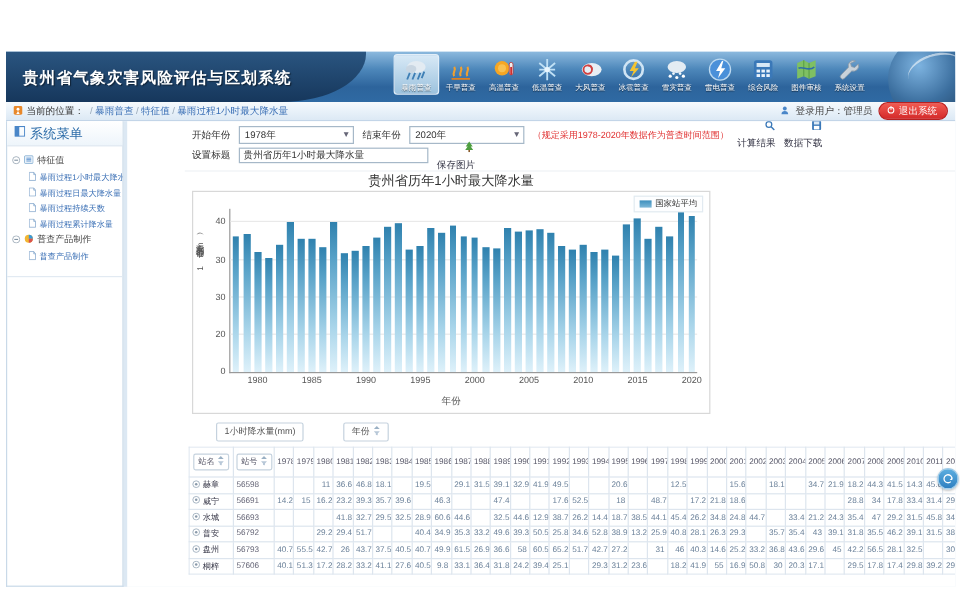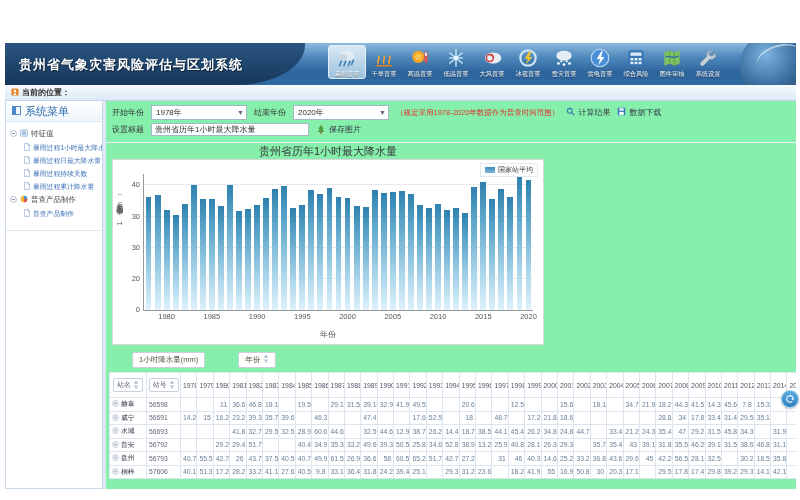--- a/index.html
+++ b/index.html
@@ -18,42 +18,42 @@
   .nav-ic svg{width:22px;height:22px;display:block;}
   .nav-lb{display:block;font-size:7px;color:#fff;line-height:9px;text-shadow:0 1px 1px rgba(0,0,0,.6);white-space:nowrap;transform:scale(.9);}
   .nav-item.active .nav-lb{color:#fff;}
   .globe{position:absolute;right:0;top:0;width:68px;height:42px;overflow:hidden;}
   .globe::before{content:"";position:absolute;right:-18px;top:-14px;width:74px;height:74px;border-radius:50%;background:radial-gradient(circle at 35% 35%,#7db3e0 0%,#3c6f9f 45%,#15314f 100%);}
   .globe::after{content:"";position:absolute;right:-6px;top:2px;width:46px;height:26px;border-radius:50%;border-top:2px solid rgba(255,255,255,.55);transform:rotate(-18deg);}
 
   
   .infobar{height:15px;display:flex;justify-content:space-between;align-items:center;padding:0 6px;background:linear-gradient(180deg,#f6fafd,#dcE9f5);border-bottom:1px solid #c3d5e8;font-size:8px;color:#444;}
   .loc{display:flex;align-items:center;gap:3px;}
-  .loc-label{font-weight:bold;color:#333;}
+  .loc-label{font-weight:normal;color:#333;}
   .crumb-sep{color:#98a8b8;margin:0 2px;}
   .crumb-item{color:#3a6fb5;cursor:pointer;}
   .userbox{display:flex;align-items:center;gap:5px;}
   .logout-btn{display:inline-flex;align-items:center;gap:3px;background:linear-gradient(180deg,#f25b52,#d42a2a);color:#fff;border-radius:8px;padding:1px 8px 1px 6px;font-size:8px;cursor:pointer;border:1px solid #b82020;}
 
   
   .main{display:flex;height:388px;background:#dce8f3;}
   .sidebar{width:98px;background:#fff;border:1px solid #c9d9e8;border-top:none;margin-right:3px;box-sizing:border-box;}
   .sb-header{height:20px;display:flex;align-items:center;gap:4px;padding-left:6px;color:#2b6ba8;font-weight:normal;font-size:11px;background:linear-gradient(180deg,#ffffff,#eef5fb);border-bottom:1px solid #dde7f1;}
   .tree{padding:5px 0 10px 4px;border-bottom:1px solid #e2eaf2;}
   .tree-group{display:flex;align-items:center;gap:3px;height:14px;font-size:7.5px;color:#444;cursor:pointer;white-space:nowrap;}
   .tree-leaf{display:flex;align-items:center;gap:3px;height:13px;margin-left:14px;font-size:6.8px;color:#3a6fb5;cursor:pointer;white-space:nowrap;overflow:hidden;}
-  .content{flex:1;background:#86efac;overflow:hidden;position:relative;}
+  .content{flex:1;background:#ffffff;overflow:hidden;position:relative;padding-left:48px;}
 
   
   .form-area{padding:4px 6px 3px;border-bottom:1px solid #eef2f6;}
   .form-row{display:flex;align-items:center;gap:7px;height:15px;font-size:8px;color:#333;margin-bottom:2px;}
   .select{display:flex;justify-content:space-between;align-items:center;width:88px;height:13px;border:1px solid #a6b8c8;background:#fff;padding:0 2px 0 4px;font-size:8px;color:#333;cursor:pointer;}
   .select .arrow{font-size:7px;color:#667;}
   .note{color:#e03030;font-size:7.5px;}
-  .tool-btn{display:inline-flex;align-items:center;gap:3px;font-size:8px;color:#334;cursor:pointer;}
+  .tool-btn{display:inline-flex;align-items:flex-end;gap:3px;font-size:8px;color:#334;cursor:pointer;flex-direction:column;}
   .txt-input{width:150px;height:11px;border:1px solid #a6b8c8;font-size:8px;color:#333;padding:0 3px;font-family:"Liberation Sans","DejaVu Sans",sans-serif;}
 
   
   .chart-title{width:432px;margin-left:6px;text-align:center;font-size:11px;color:#333;height:16px;line-height:17px;}
   .chart-box{position:relative;width:430px;height:184px;border:1px solid #d8d8d8;margin-left:6px;background:#fff;}
   .legend{position:absolute;top:3px;right:5px;display:flex;align-items:center;gap:3px;font-size:7px;color:#333;border:1px solid #e2eaf1;background:#fdfeff;padding:1px 4px;}
   .legend-swatch{width:10px;height:6px;background:linear-gradient(180deg,#3d8fbd,#7db8d8);}
   .ylab{position:absolute;left:2px;top:40px;writing-mode:vertical-rl;transform:rotate(180deg);font-size:7px;color:#555;letter-spacing:1px;}
   .plot{position:absolute;left:30px;right:10px;top:14px;bottom:33px;border-left:1px solid #999;border-bottom:1px solid #999;}
   .gridline{position:absolute;left:0;right:0;border-top:1px solid #e9e9e9;}
@@ -211,20 +211,35 @@
     </div>
 
     <div class="infobar">
       <div class="loc">
         <span class="loc-icon"><svg width="8" height="8" viewBox="0 0 10 10">
               <rect x="0.5" y="0.5" width="9" height="9" rx="1.5" fill="#e8882a"></rect>
               <circle cx="5" cy="3.8" r="1.5" fill="#fff"></circle>
               <path d="M5 5.6l1.8 3.2H3.2z" fill="#fff"></path>
             </svg></span>
         <span class="loc-label">当前的位置：</span>
+        <span id="breadcrumb"><span class="crumb-sep">/</span><span class="crumb-item">暴雨普查</span><span class="crumb-sep">/</span><span class="crumb-item">特征值</span><span class="crumb-sep">/</span><span class="crumb-item">暴雨过程1小时最大降水量</span></span>
+      </div>
+      <div class="userbox">
+        <span><svg width="8" height="8" viewBox="0 0 10 10">
+              <circle cx="5" cy="3" r="2" fill="#4a86c8"></circle>
+              <path d="M1.5 9c0-2.2 1.6-3.4 3.5-3.4S8.5 6.8 8.5 9z" fill="#4a86c8"></path>
+            </svg></span>
+        <span>登录用户：管理员</span>
+        <span class="logout-btn">
+          <span><svg width="7" height="7" viewBox="0 0 10 10">
+                <circle cx="5" cy="5.5" r="3.4" fill="none" stroke="#fff" stroke-width="1.2"></circle>
+                <path d="M5 0.8v4" stroke="#fff" stroke-width="1.3"></path>
+              </svg></span>
+          <span>退出系统</span>
+        </span>
       </div>
     </div>
 
     <div class="main">
       <div class="sidebar">
         <div class="sb-header">
           <span><svg width="9" height="9" viewBox="0 0 10 10">
                 <rect x="0.5" y="0.5" width="9" height="9" fill="none" stroke="#4a86c8"></rect>
                 <rect x="0.5" y="0.5" width="4" height="9" fill="#4a86c8"></rect>
               </svg></span>

